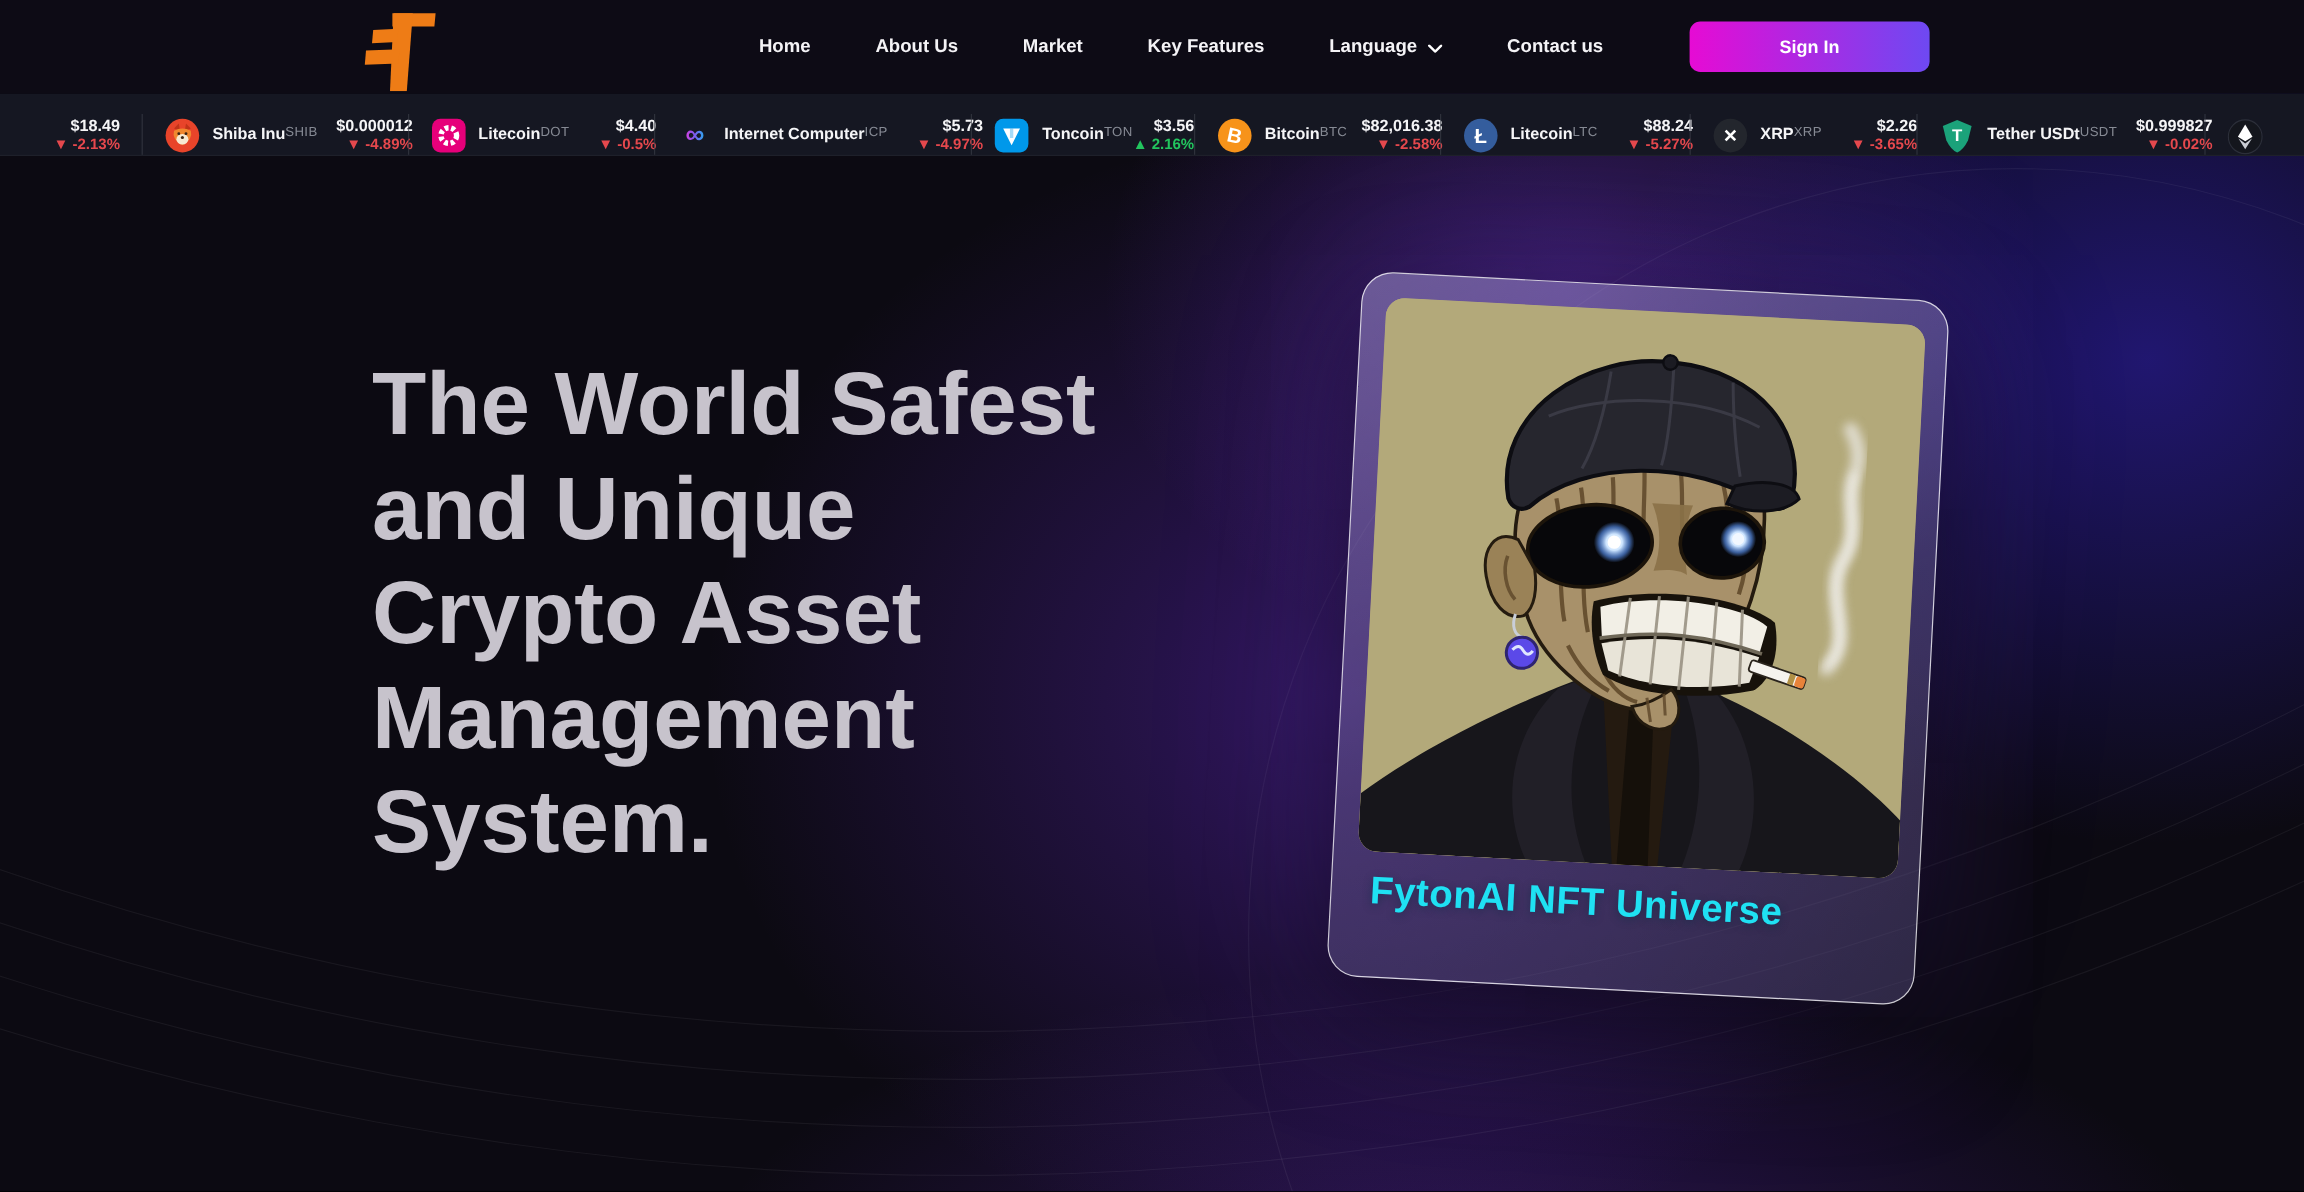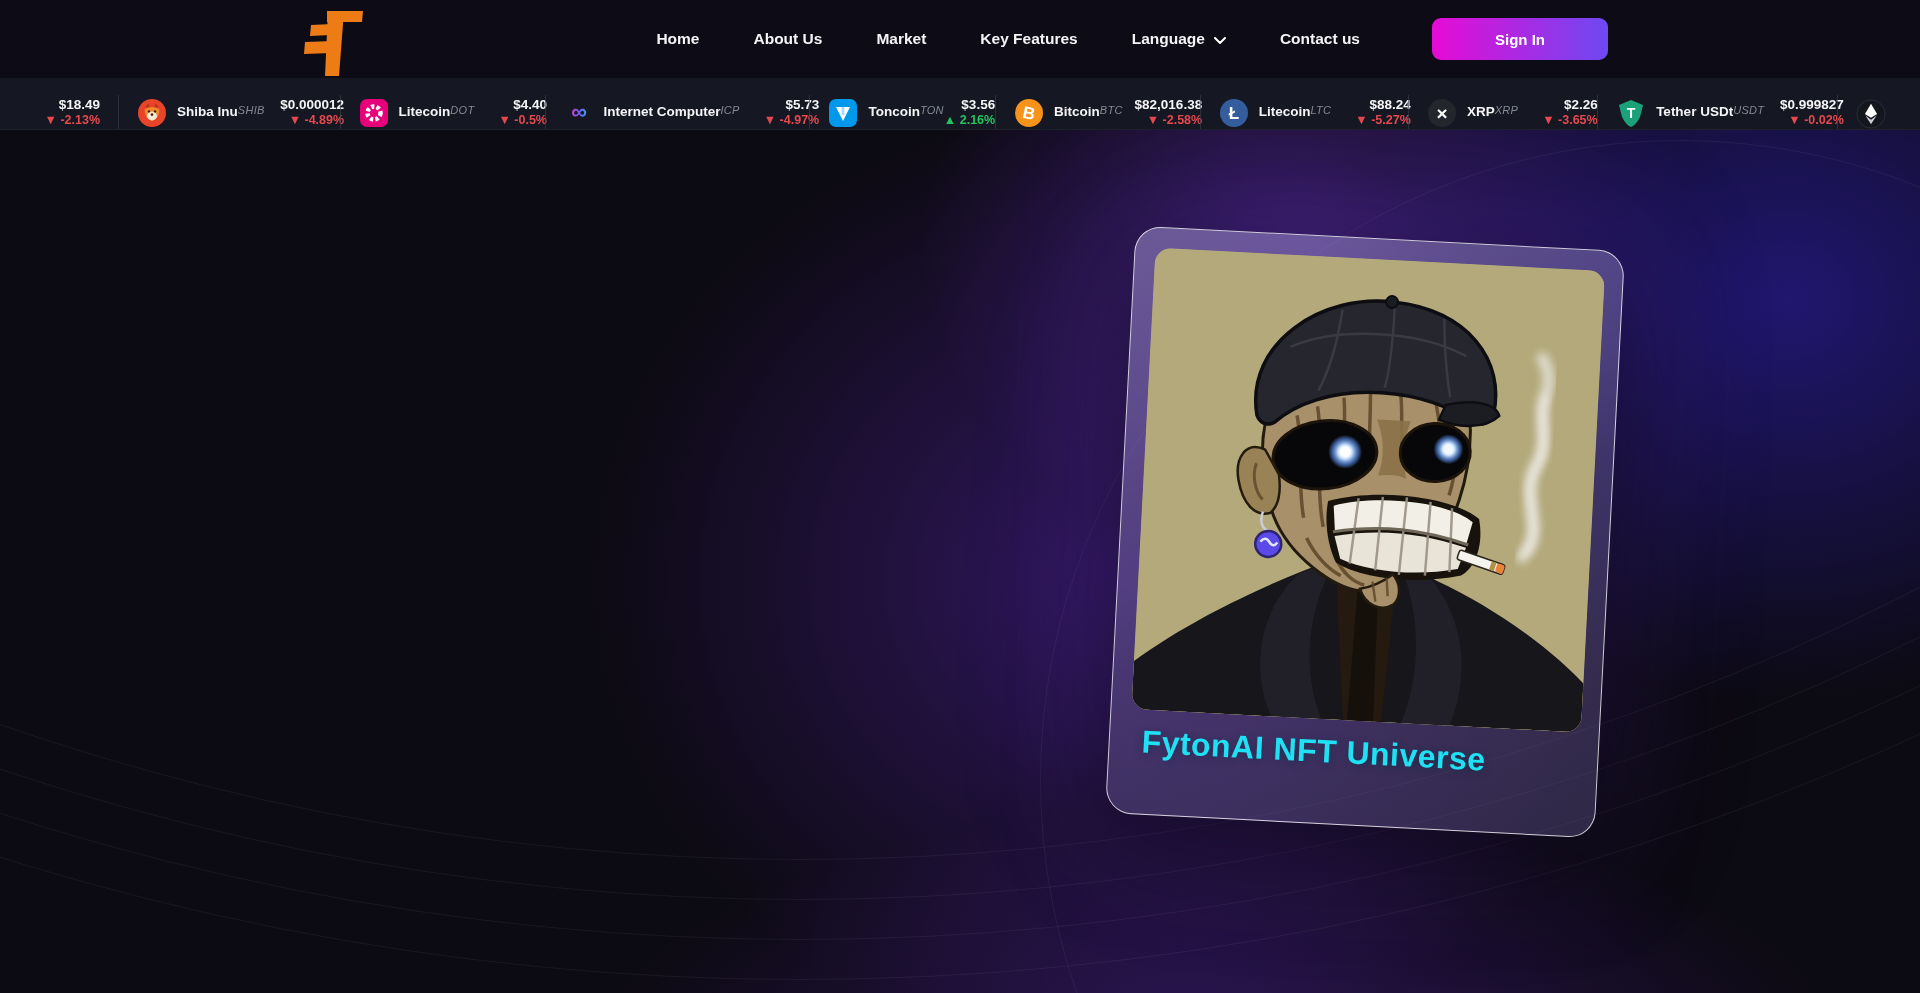--- a/index.html
+++ b/index.html
@@ -18,33 +18,33 @@
   .arc3{width:5040px;height:5040px;left:-1720px;top:-4140px;}
   .arc4{width:5200px;height:5200px;left:-1800px;top:-4260px;}
   .arc5{width:5360px;height:5360px;left:-1880px;top:-4380px;}
 
   
   .topnav{position:absolute;left:0;top:0;width:1920px;height:78px;background:#0d0b15;z-index:30;}
   .logo{position:absolute;left:303px;top:8px;width:62px;height:68px;cursor:pointer;}
   .menu{position:absolute;right:312px;top:0;height:78px;display:flex;align-items:center;gap:54px;}
   .navlink{color:#f4f3f6;font-size:15.5px;font-weight:700;cursor:pointer;white-space:nowrap;display:flex;align-items:center;gap:9px;}
   .chev{display:inline-block;margin-top:2px;}
-  .signin{margin-left:18px;width:176px;height:42px;border:none;border-radius:9px;cursor:pointer;
+  .signin{margin-left:18px;width:200px;height:42px;border:none;border-radius:9px;cursor:pointer;
     background:linear-gradient(90deg,#e60bd4,#6e49f2);color:#fff;font-size:15px;font-weight:700;}
 
   
   .ticker{position:absolute;left:0;top:78px;width:1920px;height:52px;background:#151722;z-index:29;
     border-bottom:1px solid rgba(255,255,255,.04);display:flex;align-items:flex-end;padding:0 34px 0 36px;}
   .t-div{width:1px;height:34px;background:#3c3f4a;opacity:.65;margin:0 18px;flex:0 0 auto;}
   .t-item{display:flex;align-items:center;flex:1 1 auto;min-width:0;white-space:nowrap;cursor:pointer;}
   .t-item.partial{flex:0 0 64px;justify-content:flex-end;}
   .t-ico{width:30px;height:30px;margin-right:10px;flex:0 0 auto;display:flex;align-items:center;justify-content:center;}
   .t-names{display:flex;flex-direction:row;line-height:1.25;}
   .t-name{color:#f5f5f7;font-size:13.5px;font-weight:700;}
-  .t-sym{color:#868a94;font-size:11px;font-weight:400;letter-spacing:.3px;font-style:italic;}
+  .t-sym{color:#868a94;font-size:11px;font-weight:400;letter-spacing:.3px;}
   .t-spacer{flex:1 1 24px;}
   .t-pricecol{display:flex;flex-direction:column;align-items:flex-end;line-height:1.25;}
   .t-price{color:#f5f5f7;font-size:13.5px;font-weight:700;}
   .t-chg{font-size:12.5px;font-weight:700;}
   .trend-down .t-chg{color:#e5484d;margin-left:24px;}
   .trend-up .t-chg{color:#22c55e;}
   .eth-edge{flex:0 0 auto;display:flex;align-items:center;}
 
   
   .hero-heading{position:absolute;left:310px;top:243px;width:780px;color:#c7c3cc;
@@ -289,20 +289,25 @@
       <span class="t-ico" style="margin-right:0;">
         <svg width="32" height="32" viewBox="0 0 32 32">
             <circle cx="16" cy="16" r="15" fill="#14161d" stroke="#2c2f3a" stroke-width="1"></circle>
             <polygon points="16,5 22.5,16 16,20 9.5,16" fill="#ffffff"></polygon>
             <polygon points="16,22 22,17.5 16,27 10,17.5" fill="#c9ccd4"></polygon>
           </svg>
       </span>
     </div>
   </div>
 
+  <h1 class="hero-heading">The World Safest
+and Unique
+Crypto Asset
+Management
+System.</h1>
 
   <div class="nft-card">
     <div class="nft-image">
       <svg viewBox="0 0 450 462" preserveAspectRatio="xMidYMid slice">
         <defs>
           <radialGradient id="pupil" cx="0.5" cy="0.5" r="0.5">
             <stop offset="0" stop-color="#ffffff"></stop>
             <stop offset="0.4" stop-color="#cfe6ff"></stop>
             <stop offset="0.75" stop-color="rgba(95,155,255,0.6)"></stop>
             <stop offset="1" stop-color="rgba(95,155,255,0)"></stop>

